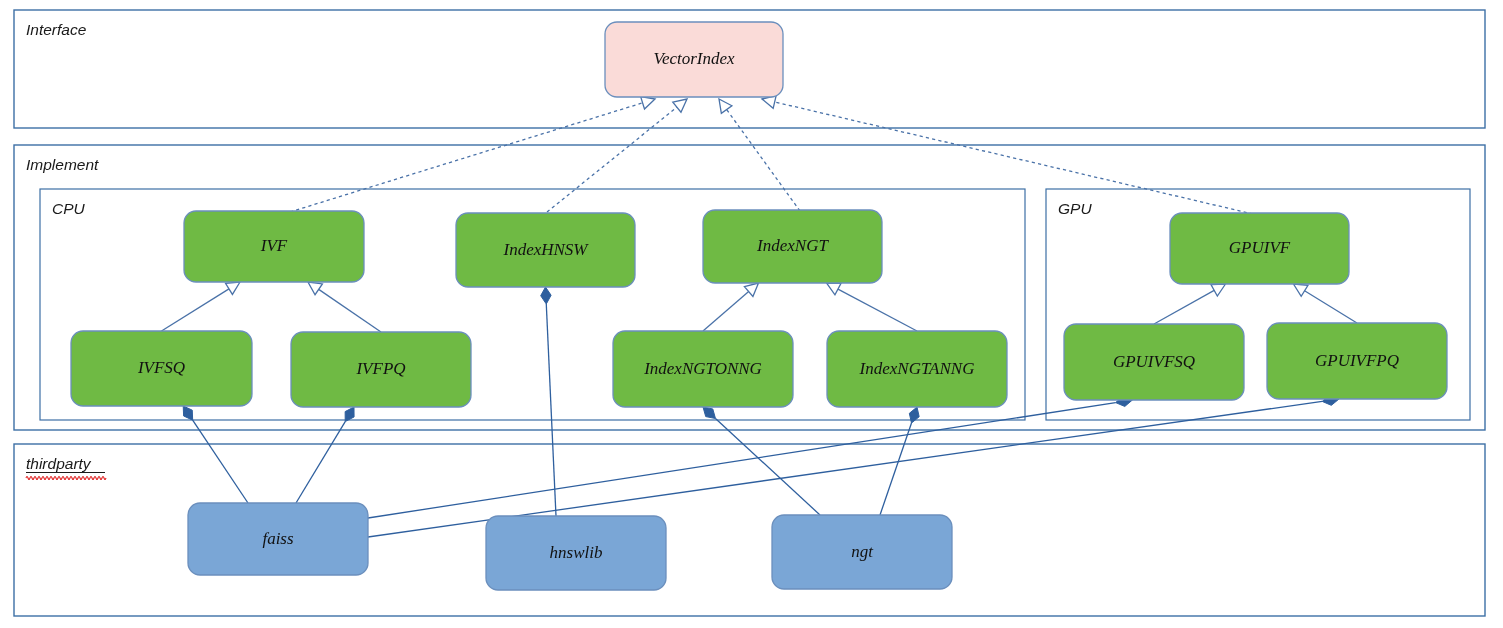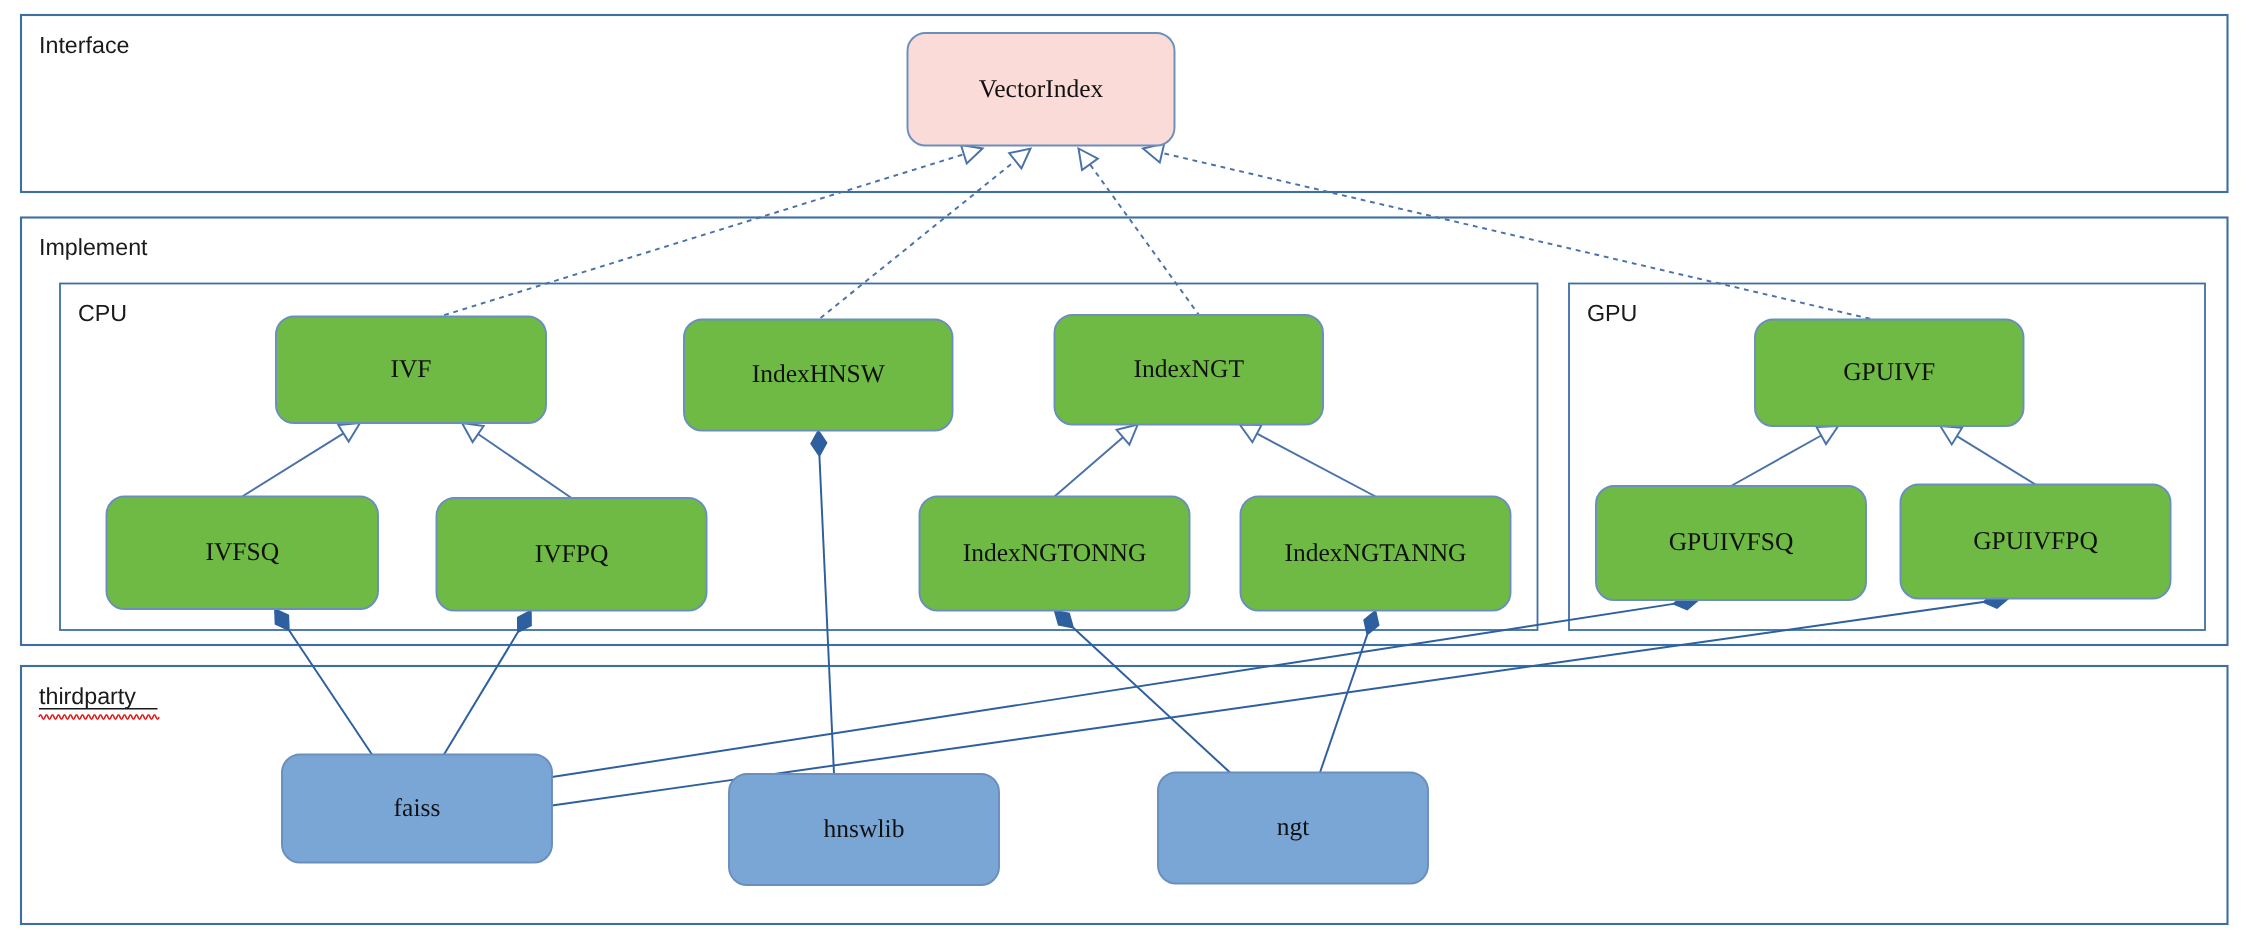--- a/index.html
+++ b/index.html
@@ -1,17 +1,17 @@
 <!DOCTYPE html>
 <html><head>
 <meta charset="utf-8">
 <style>
   html,body{margin:0;padding:0;background:#ffffff;}
   body{width:1503px;height:628px;overflow:hidden;font-family:"Liberation Sans",sans-serif;}
-  #stage{position:relative;width:1503px;height:548px;}
+  #stage{position:relative;width:1503px;height:548px;font-style:italic;}
   svg{display:block;}
   .frame{fill:#ffffff;stroke:#3d6fa5;stroke-width:1.4;}
   .subframe{fill:#ffffff;stroke:#3d6fa5;stroke-width:1.2;}
   .grouplabel{font-family:"Liberation Sans",sans-serif;font-size:15.5px;fill:#1a1a1a;}
   .nodebox{stroke:#6b8fbd;stroke-width:1.3;}
   .nodebox.iface{fill:#fadbd8;}
   .nodebox.impl{fill:#6fba44;}
   .nodebox.third{fill:#7aa6d6;}
   .nodelabel{font-family:"Liberation Serif",serif;font-size:17px;fill:#111111;text-anchor:middle;dominant-baseline:middle;}
   .realize{fill:none;stroke:#4a72a8;stroke-width:1.3;stroke-dasharray:3.2 3.2;}

